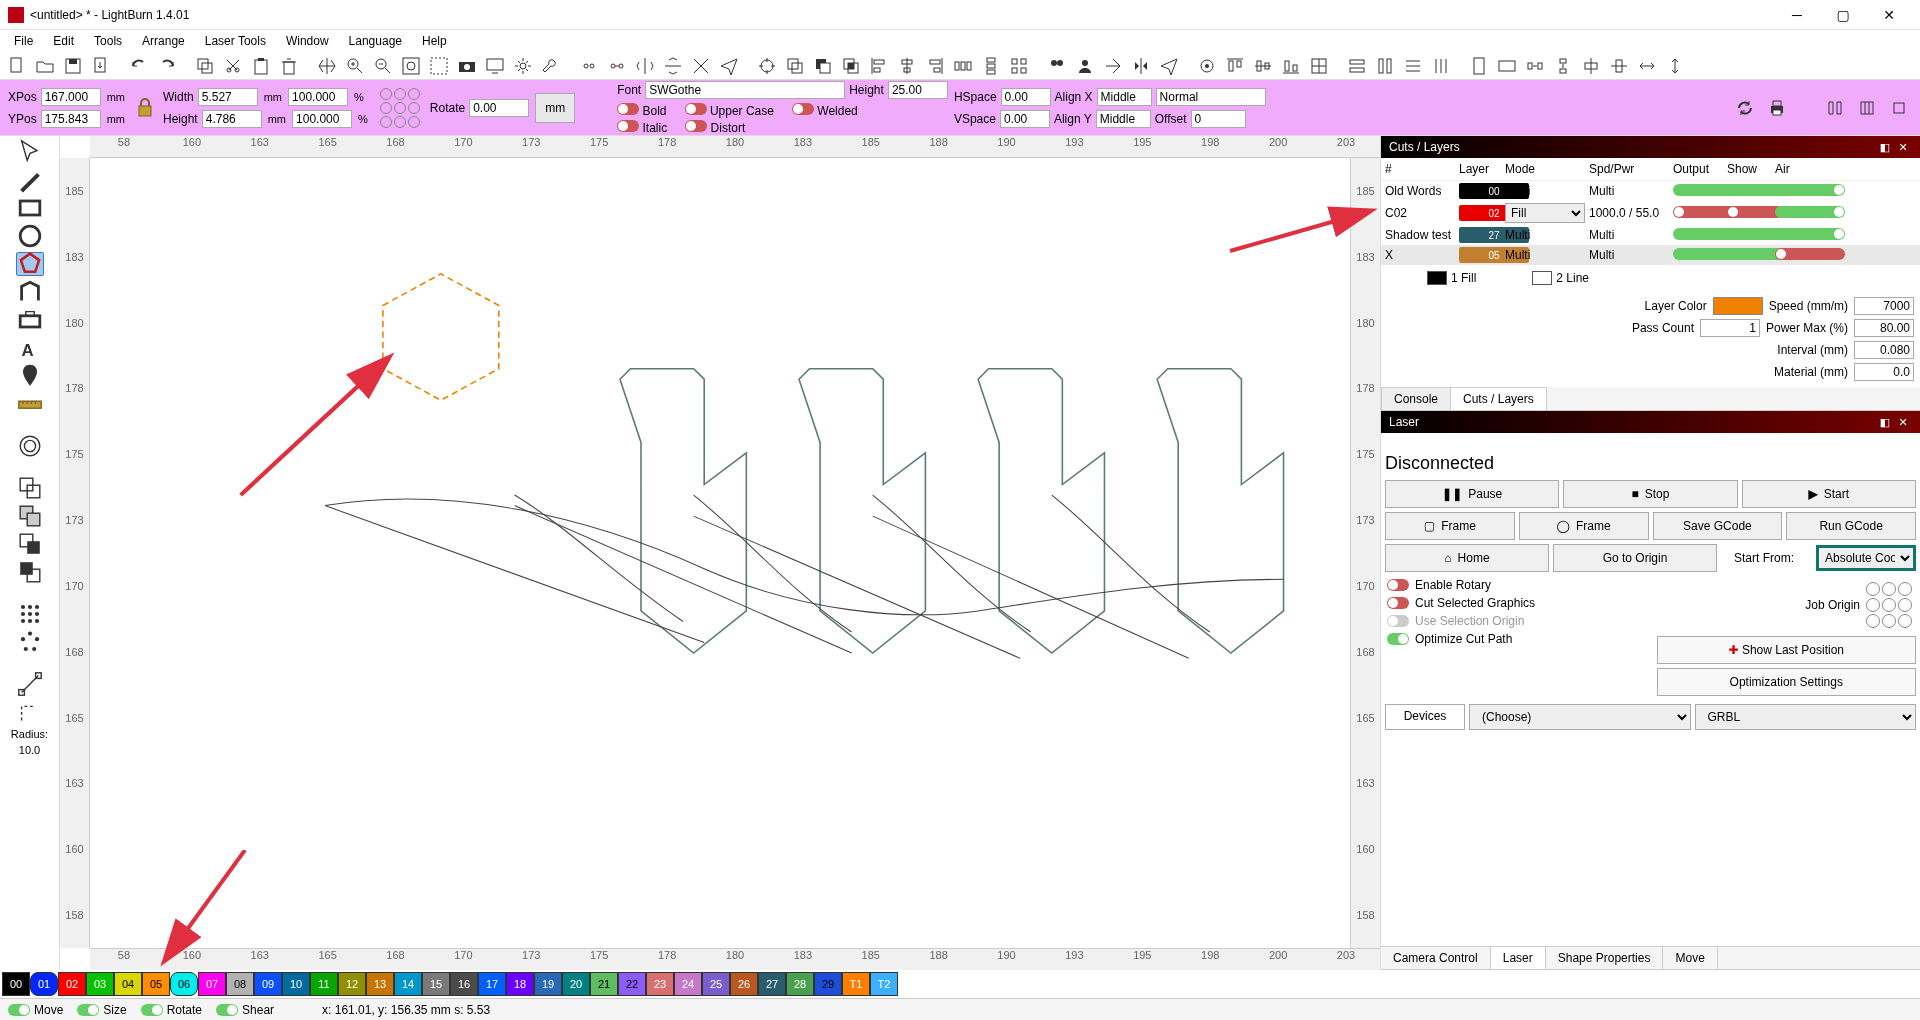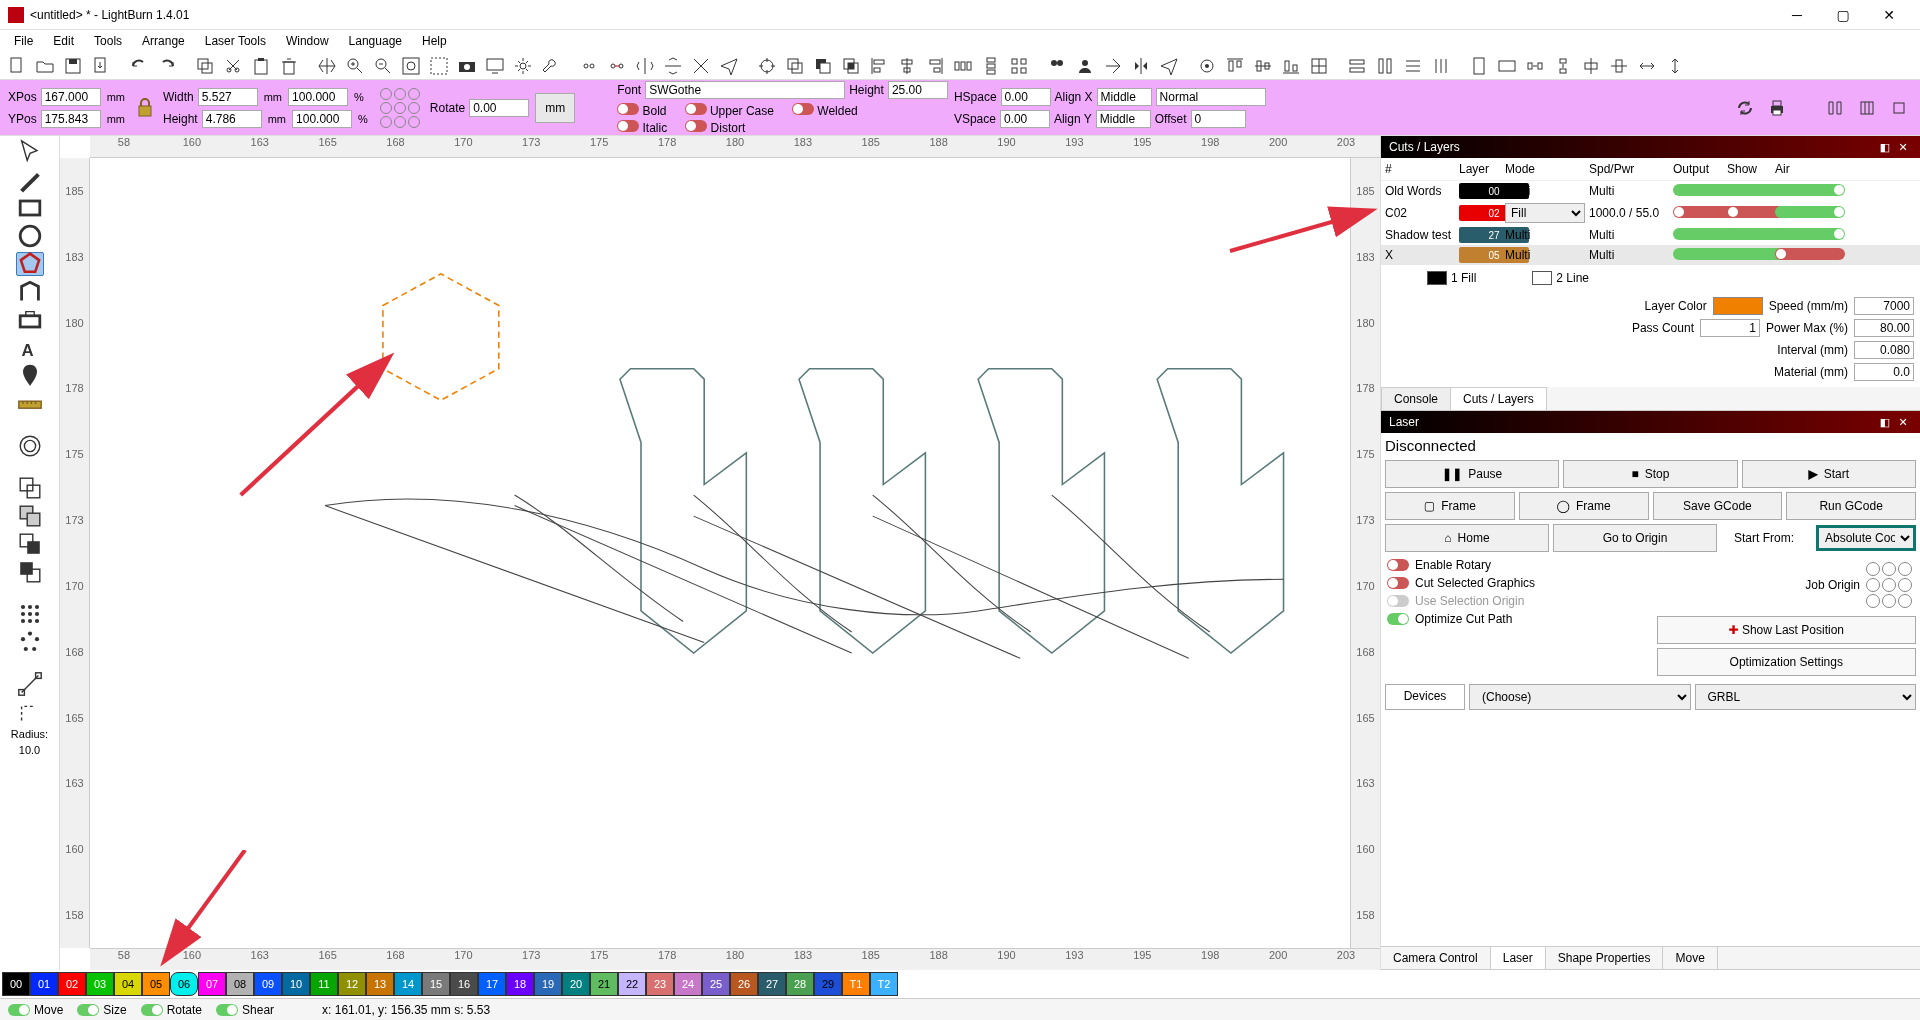--- a/index.html
+++ b/index.html
@@ -68,21 +68,21 @@
 .toggle.off { background: #c55; }
 .toggle.off::after { left: 1px; right: auto; }
 .layerprops { padding: 6px; display: flex; flex-direction: column; gap: 4px; align-items: flex-end; }
 .layerprops .lprow { display: flex; align-items: center; gap: 6px; justify-content: flex-end; width: 100%; }
 .layerprops input { width: 60px; border: 1px solid #aaa; padding: 1px 3px; text-align: right; }
 .swatch { width: 50px; height: 18px; border: 1px solid #888; display:inline-block; }
 .tabbar { display: flex; border-bottom: 1px solid #ccc; background: #f5f5f5; }
 .tabbar .tab { padding: 4px 12px; border: 1px solid #ccc; border-bottom: none; background: #eee; margin-right: -1px; cursor: pointer; }
 .tabbar .tab.active { background: #fff; }
 .laser { flex: 1; display: flex; flex-direction: column; }
-.laser .status { padding: 4px; font-size: 15px; }
+.laser .status { padding: 4px; font-size: 18px; margin-top: 16px; }
 .laser .btnrow { display: flex; gap: 4px; padding: 2px 4px; }
 .laser .btn { flex: 1; border: 1px solid #aaa; padding: 6px; text-align: center; display: flex; align-items: center; justify-content: center; gap: 6px; cursor: pointer; background: #f0f0f0; }
 .laser .checks { padding: 4px 6px; display: flex; flex-direction: column; gap: 4px; }
 .laser .checkrow { display: flex; align-items: center; gap: 6px; }
 .laser .start-from { display: flex; align-items: center; gap: 6px; padding: 4px; justify-content: flex-end; }
 .laser .start-from select { border: 3px solid #0f766e; padding: 2px; width: 100px; margin-left: 16px; }
 .laser .origin { display: flex; align-items: center; gap: 6px; justify-content: flex-end; padding: 4px; }
 .laser .ogrid { display: grid; grid-template-columns: repeat(3, 14px); grid-template-rows: repeat(3, 14px); gap: 2px; }
 .laser .ogrid div { border: 1px solid #888; border-radius: 50%; }
 .laser .widebtn { border: 1px solid #aaa; padding: 6px; text-align: center; cursor: pointer; background: #f8f8f8; }
@@ -1019,42 +1019,42 @@
 <div class="palette" id="palette" style="position:relative">
   <svg class="arrow" style="position:absolute;left:145px;top:-120px;width:120px;height:120px;pointer-events:none">
       <defs>
         <marker id="ah3" markerWidth="12" markerHeight="12" refX="10" refY="4" orient="auto">
           <path d="M0 0L12 4L0 8z" fill="#e03040"></path>
         </marker>
       </defs>
       <line x1="100" y1="0" x2="20" y2="110" stroke="#e03040" stroke-width="4" marker-end="url(#ah3)"></line>
     </svg>
 <div class="cchip" style="background: rgb(0, 0, 0);">00</div>
-    <div class="cchip" style="background: rgb(2, 40, 255);">01</div>
+    <div class="cchip" style="background: rgb(2, 40, 255); border-radius: 8px;">01</div>
     <div class="cchip" style="background: rgb(255, 0, 0);">02</div>
     <div class="cchip" style="background: rgb(6, 194, 0);">03</div>
     <div class="cchip" style="background: rgb(216, 216, 0); color: rgb(0, 0, 0);">04</div>
     <div class="cchip" style="background: rgb(255, 141, 0); color: rgb(0, 0, 0);">05</div>
     <div class="cchip" style="background: rgb(0, 239, 236); color: rgb(0, 0, 0); border-radius: 8px;">06</div>
     <div class="cchip" style="background: rgb(255, 0, 242);">07</div>
     <div class="cchip" style="background: rgb(178, 178, 178); color: rgb(0, 0, 0);">08</div>
     <div class="cchip" style="background: rgb(10, 80, 255);">09</div>
     <div class="cchip" style="background: #0369a1;">10</div>
     <div class="cchip" style="background: rgb(6, 165, 0);">11</div>
     <div class="cchip" style="background: rgb(143, 143, 0);">12</div>
     <div class="cchip" style="background: rgb(200, 116, 0);">13</div>
     <div class="cchip" style="background: rgb(0, 151, 205);">14</div>
     <div class="cchip" style="background: rgb(122, 122, 122);">15</div>
     <div class="cchip" style="background: rgb(75, 75, 75);">16</div>
     <div class="cchip" style="background: rgb(0, 96, 255);">17</div>
     <div class="cchip" style="background: rgb(106, 0, 255);">18</div>
     <div class="cchip" style="background: rgb(42, 104, 184);">19</div>
     <div class="cchip" style="background: rgb(0, 128, 128);">20</div>
     <div class="cchip" style="background: rgb(96, 188, 96); color: rgb(0, 0, 0);">21</div>
-    <div class="cchip" style="background: #c4b5fd; color: rgb(0, 0, 0);">22</div>
+    <div class="cchip" style="background: #8b5cf6; color: rgb(0, 0, 0);">22</div>
     <div class="cchip" style="background: rgb(216, 112, 112);">23</div>
     <div class="cchip" style="background: rgb(200, 120, 200);">24</div>
     <div class="cchip" style="background: rgb(122, 94, 203);">25</div>
     <div class="cchip" style="background: rgb(184, 88, 32);">26</div>
     <div class="cchip" style="background: rgb(42, 93, 107);">27</div>
     <div class="cchip" style="background: rgb(74, 160, 80);">28</div>
     <div class="cchip" style="background: #1d4ed8; color: rgb(0, 0, 0);">29</div>
     <div class="cchip" style="background: rgb(255, 128, 0);">T1</div>
     <div class="cchip" style="background: rgb(58, 176, 255);">T2</div>
   </div>

